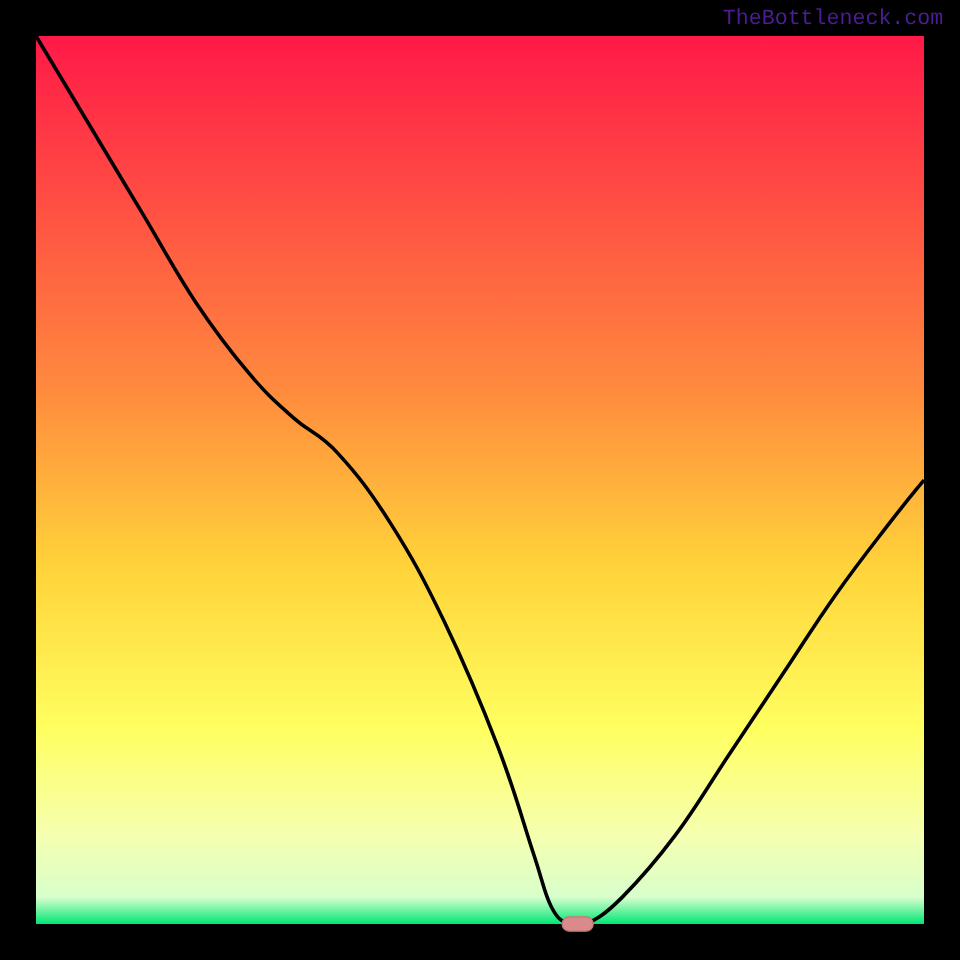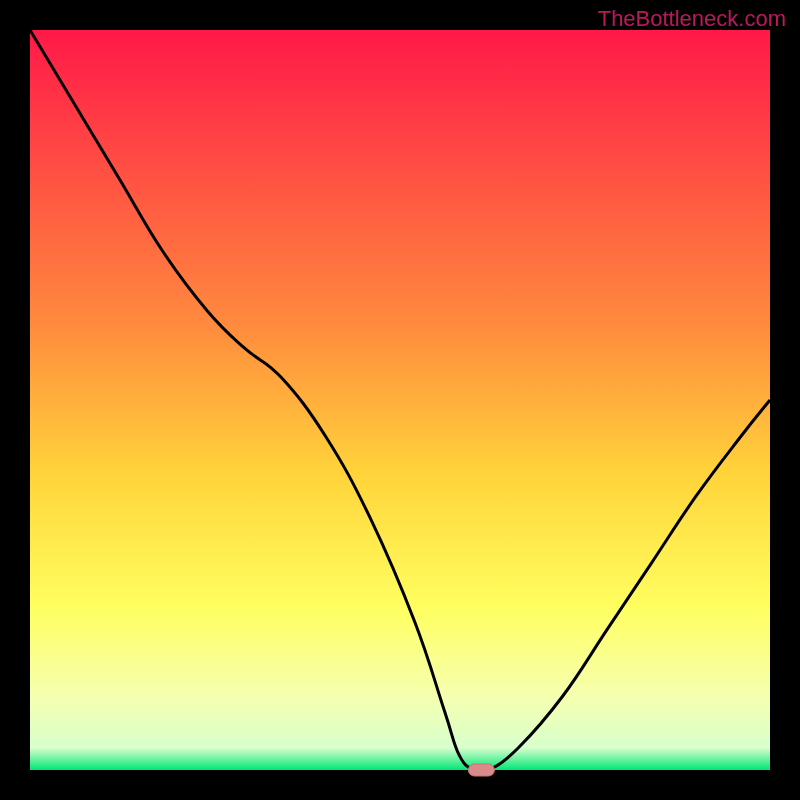--- a/index.html
+++ b/index.html
@@ -1,17 +1,17 @@
 <!DOCTYPE html>
 <html><head>
   <meta charset="utf-8">
   <style>
     body{margin:0;padding:0;background:#fff;font-family:Arial,sans-serif}
     .wrap{position:relative;width:800px;height:800px}
-    .watermark{position:absolute;top:6px;right:14px;color:#be185d;font-size:22px;font-weight:500;font-family:Liberation Sans, sans-serif;z-index:10}
+    .watermark{position:absolute;top:6px;right:14px;color:#4c1d95;font-size:18px;font-weight:500;font-family:Liberation Mono, monospace;z-index:10}
     svg{display:block}
   </style>
 </head>
 <body>
 
 <div class="wrap">
   <div class="watermark">TheBottleneck.com</div>
 
   <svg width="800" height="800" viewBox="0 0 800 800">
     <defs>

